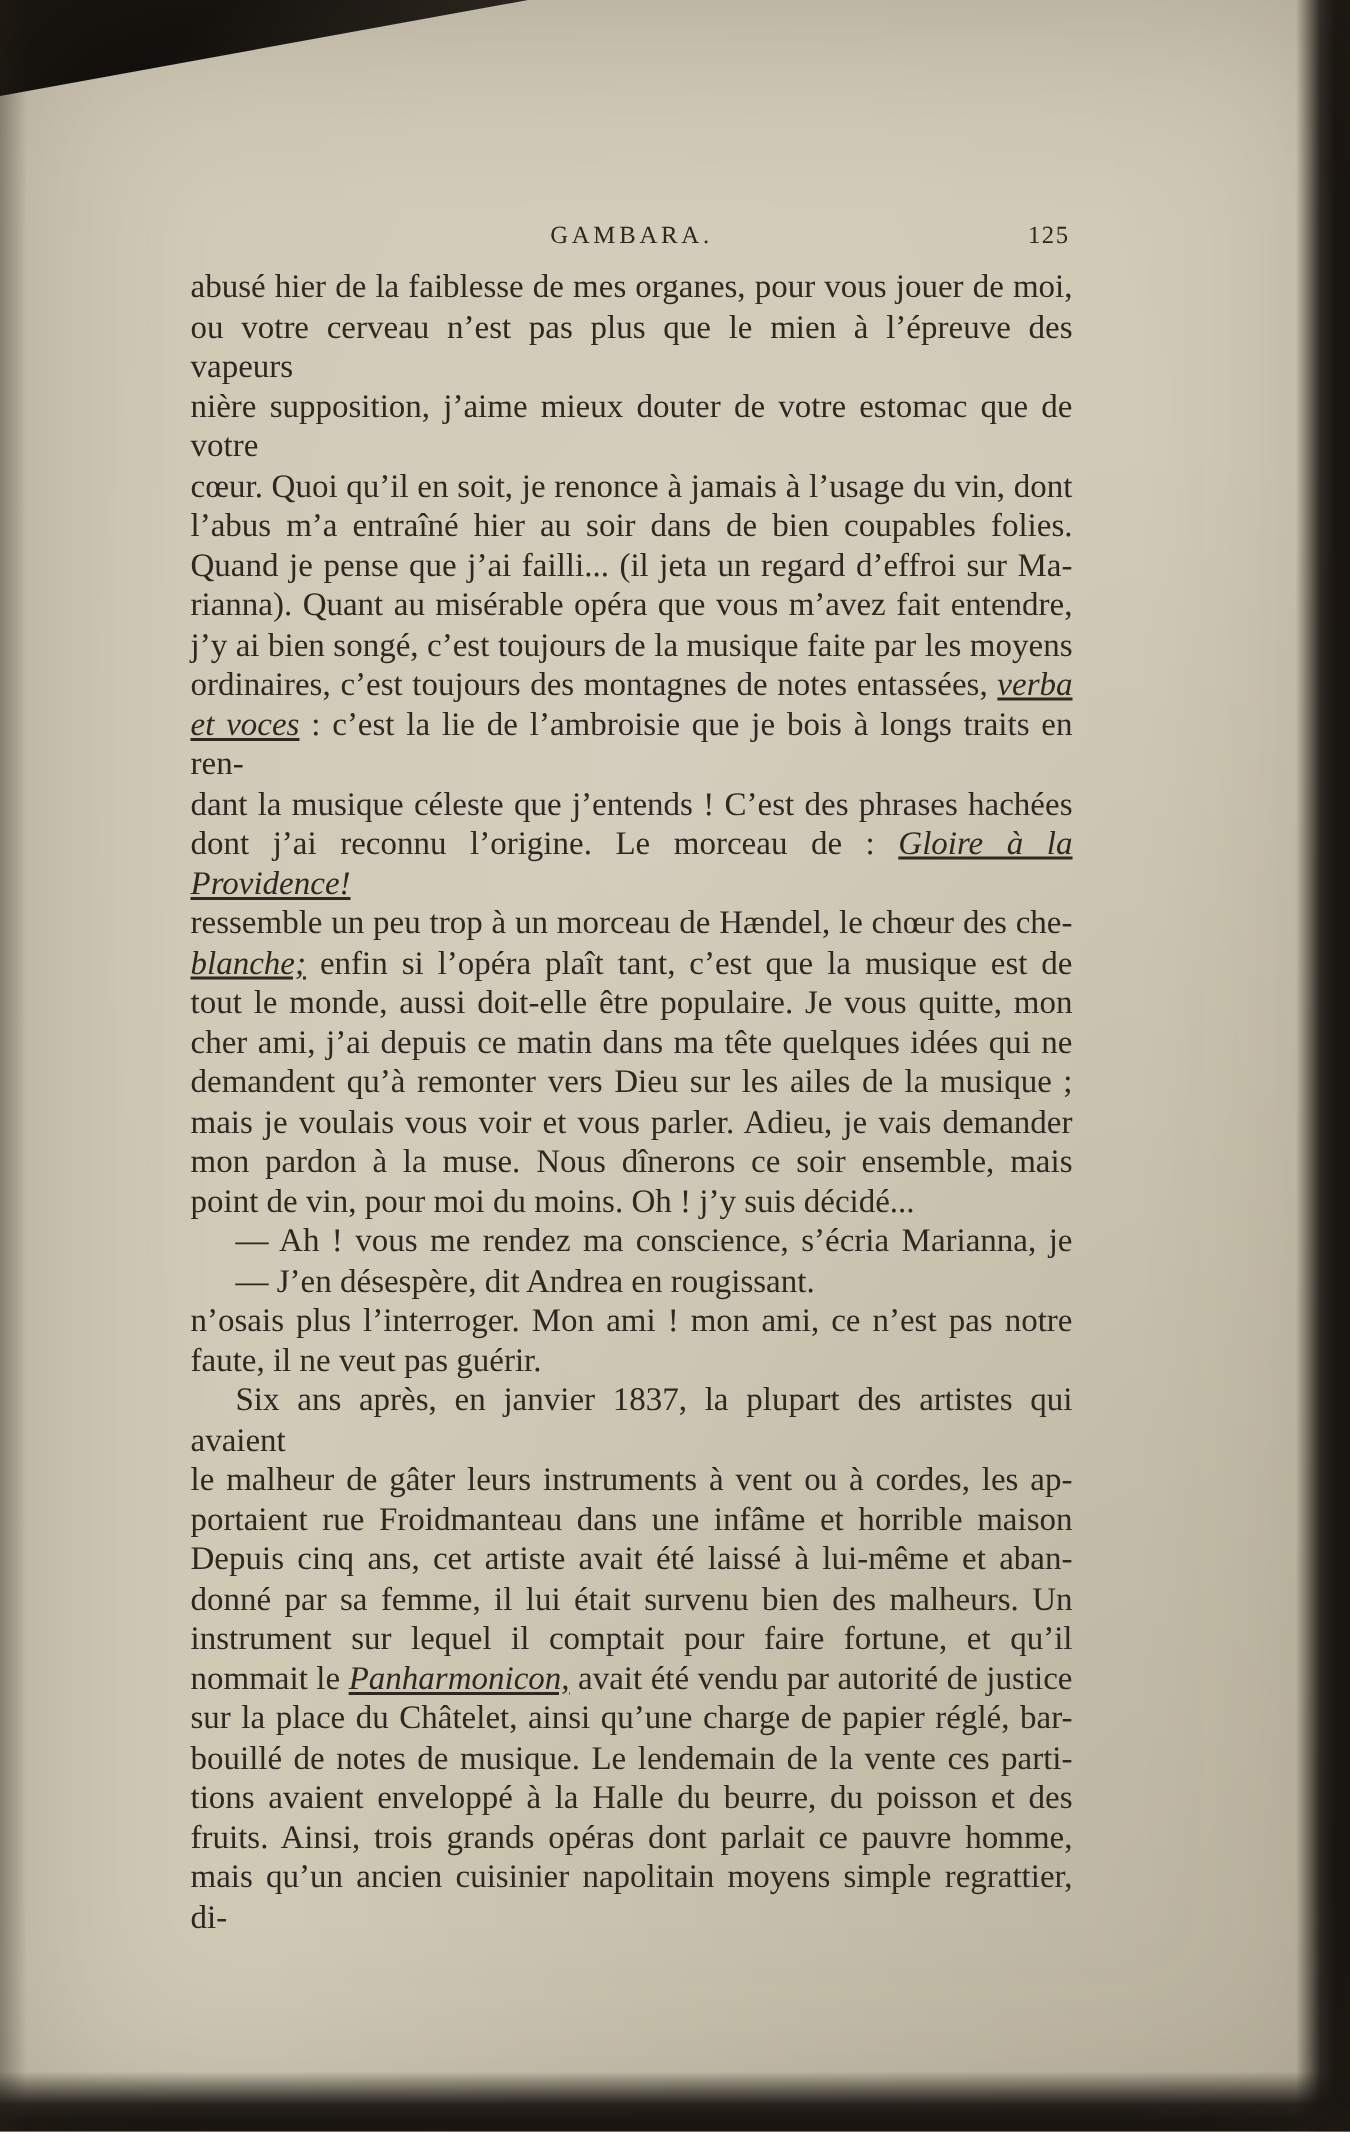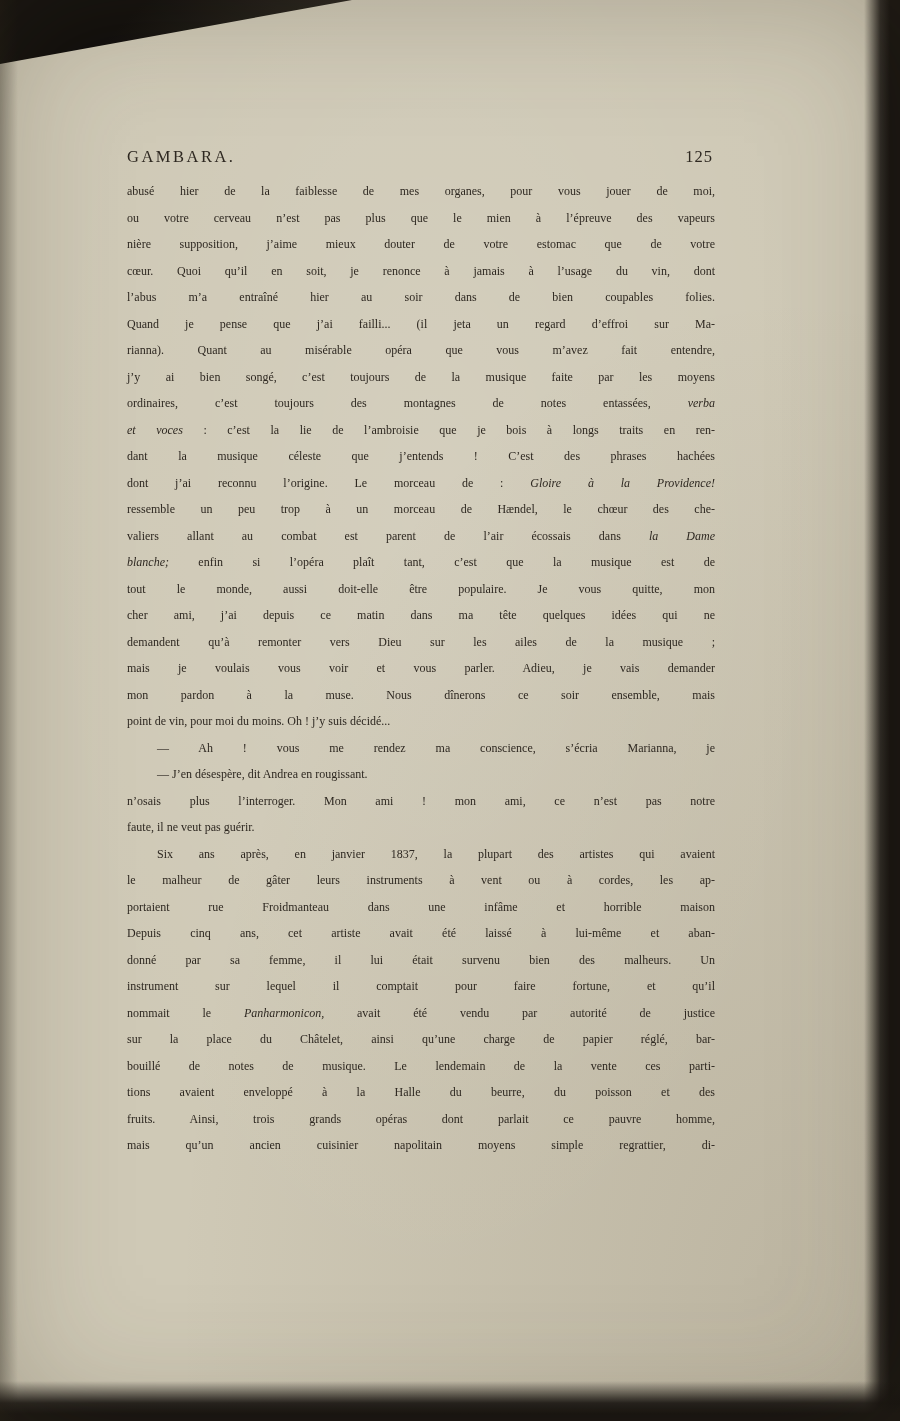--- a/index.html
+++ b/index.html
@@ -38,37 +38,37 @@
   .edge-left-shade{
     position:absolute;left:0;top:0;width:18px;height:100%;
     background:linear-gradient(to right, rgba(30,26,18,0.35), rgba(30,26,18,0));
   }
   
   .header{
     position:absolute;left:127px;top:147px;width:588px;height:26px;
     font-size:16.5px;
   }
   .running-title{
-    display:block;text-align:left;letter-spacing:2.5px;
+    display:block;text-align:center;letter-spacing:2.5px;
   }
   .page-number{
     position:absolute;right:2px;top:0;font-weight:normal;letter-spacing:1px;
   }
   
   .body-text{
     position:absolute;left:127px;top:178px;width:588px;
-    font-size:12px;line-height:26.5px;
+    font-size:22px;line-height:26.5px;
   }
   .line{
     text-align:justify;
     text-align-last:justify;
   }
   .line.unjust{ text-align-last:auto; }
   .line.indent{ text-indent:30px; }
-  .line i{ font-style:italic; }
+  .line i{ font-style:italic;text-decoration:underline; }
 </style>
 </head>
 <body>
 
 <div class="scan">
 
   <div class="header">
     <span class="running-title">GAMBARA.</span>
     <span class="page-number">125</span>
   </div>
@@ -80,21 +80,20 @@
       <div class="line"><span>cœur. Quoi qu’il en soit, je renonce à jamais à l’usage du vin, dont</span></div>
       <div class="line"><span>l’abus m’a entraîné hier au soir dans de bien coupables folies.</span></div>
       <div class="line"><span>Quand je pense que j’ai failli... (il jeta un regard d’effroi sur Ma-</span></div>
       <div class="line"><span>rianna). Quant au misérable opéra que vous m’avez fait entendre,</span></div>
       <div class="line"><span>j’y ai bien songé, c’est toujours de la musique faite par les moyens</span></div>
       <div class="line"><span>ordinaires, c’est toujours des montagnes de notes entassées, </span><i>verba</i></div>
       <div class="line"><i>et voces</i><span> : c’est la lie de l’ambroisie que je bois à longs traits en ren-</span></div>
       <div class="line"><span>dant la musique céleste que j’entends ! C’est des phrases hachées</span></div>
       <div class="line"><span>dont j’ai reconnu l’origine. Le morceau de : </span><i>Gloire à la Providence!</i></div>
       <div class="line"><span>ressemble un peu trop à un morceau de Hændel, le chœur des che-</span></div>
-      <div class="line"><span>valiers allant au combat est parent de l’air écossais dans </span><i>la Dame</i></div>
       <div class="line"><i>blanche;</i><span> enfin si l’opéra plaît tant, c’est que la musique est de</span></div>
       <div class="line"><span>tout le monde, aussi doit-elle être populaire. Je vous quitte, mon</span></div>
       <div class="line"><span>cher ami, j’ai depuis ce matin dans ma tête quelques idées qui ne</span></div>
       <div class="line"><span>demandent qu’à remonter vers Dieu sur les ailes de la musique ;</span></div>
       <div class="line"><span>mais je voulais vous voir et vous parler. Adieu, je vais demander</span></div>
       <div class="line"><span>mon pardon à la muse. Nous dînerons ce soir ensemble, mais</span></div>
       <div class="line unjust"><span>point de vin, pour moi du moins. Oh ! j’y suis décidé...</span></div>
       <div class="line indent"><span>— Ah ! vous me rendez ma conscience, s’écria Marianna, je</span></div>
       <div class="line indent unjust"><span>— J’en désespère, dit Andrea en rougissant.</span></div>
       <div class="line"><span>n’osais plus l’interroger. Mon ami ! mon ami, ce n’est pas notre</span></div>

